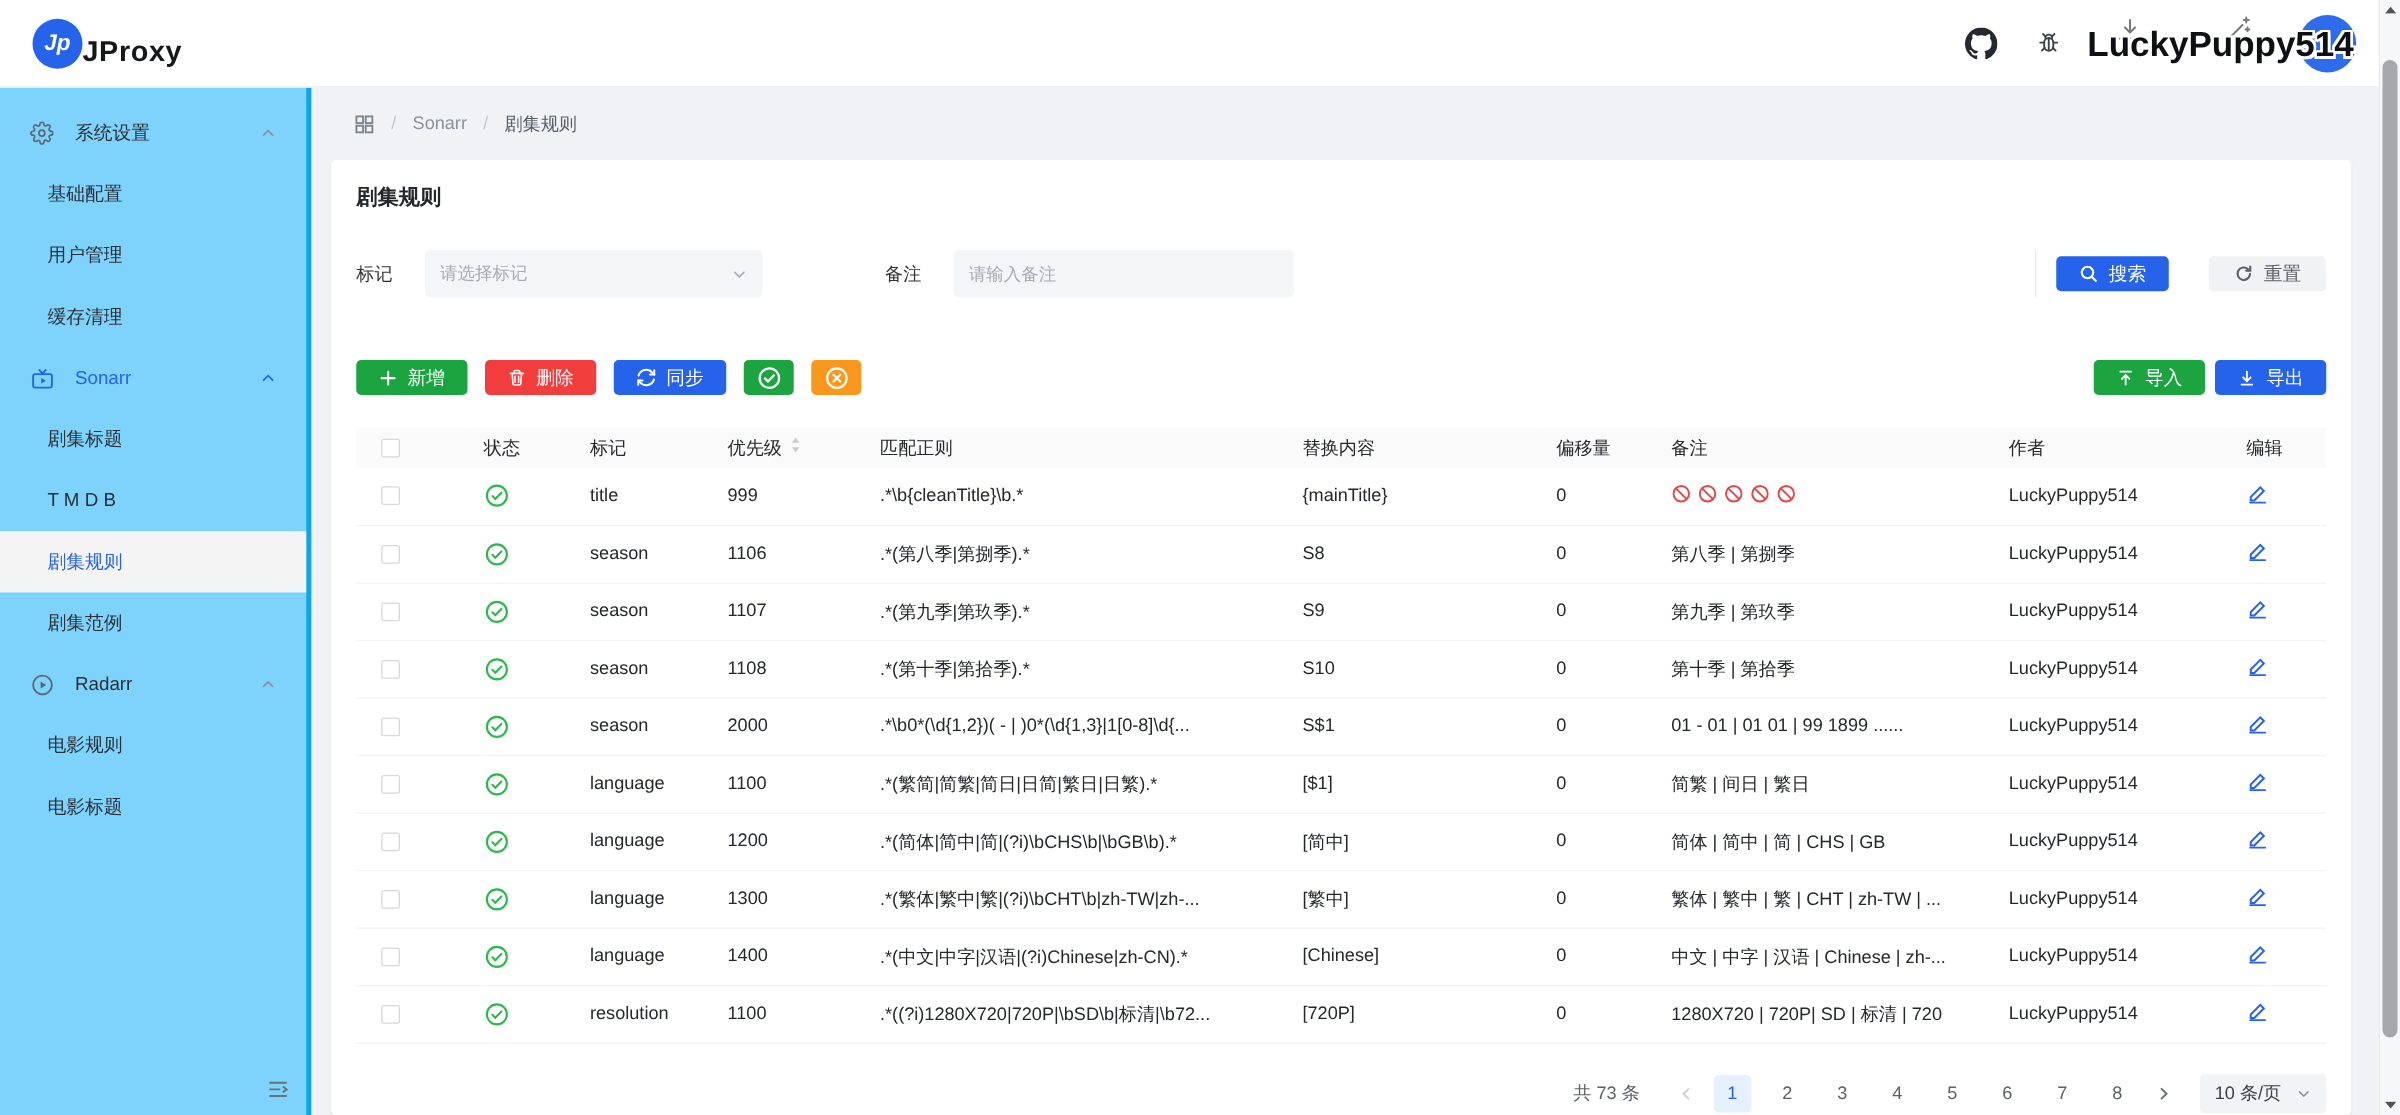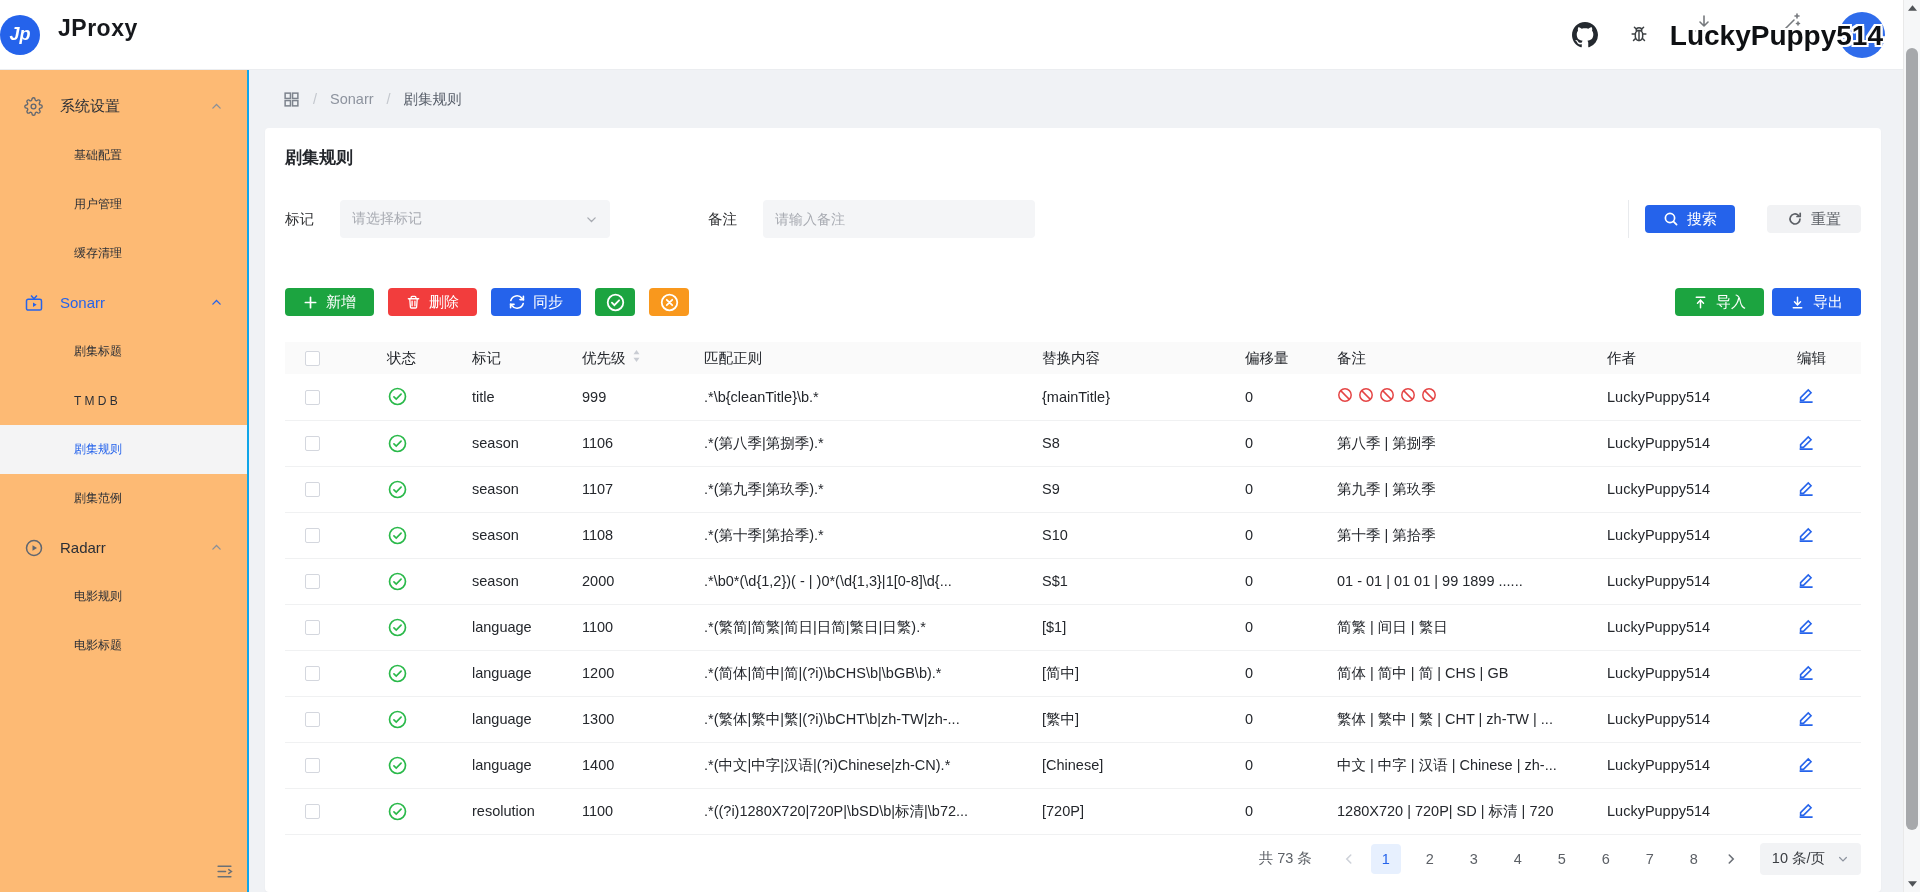--- a/index.html
+++ b/index.html
@@ -1,42 +1,42 @@
 <!DOCTYPE html>
 <html><head>
 <meta charset="utf-8">
 <style>
   *{box-sizing:border-box;margin:0;padding:0}
   html,body{width:1920px;height:892px;overflow:hidden}
   body{font-family:"Liberation Sans","DejaVu Sans",sans-serif;background:#f0f2f5;color:#303133;position:relative}
 
   
   .topbar{position:absolute;top:0;left:0;width:1920px;height:70px;background:#fff;border-bottom:1px solid #ebedf0;display:flex;align-items:center;z-index:6}
-  .brand{display:flex;align-items:flex-start;gap:18px;}
+  .brand{display:flex;align-items:flex-end;gap:0;padding-left:26px}
   .logo{width:40px;height:40px;border-radius:50%;background:#2563eb;color:#fff;display:flex;align-items:center;justify-content:center;font-style:italic;font-weight:700;font-size:18px}
   .brand-name{font-size:23px;font-weight:700;color:#16181c;letter-spacing:.5px}
   .topbar-right{margin-left:auto;display:flex;align-items:center;gap:30px;padding-right:35px;height:100%}
   .tb-ic{display:flex;color:#24292f}
   .tb-ic.bug{color:#3c4043}
   .user-cluster{position:relative;width:205px;height:100%}
   .faint-ic{position:absolute;color:#5f6368;opacity:.85}
   .faint-ic.dl{left:12px;top:12px}
   .faint-ic.magic{left:100px;top:10px}
   .avatar{position:absolute;right:0;top:12px;width:46px;height:46px;border-radius:50%;background:#2f6ceb}
   .username{position:absolute;right:2px;top:20px;font-size:28px;font-weight:700;color:#0e1013;white-space:nowrap;
     text-shadow:2px 0 0 #fff,-2px 0 0 #fff,0 2px 0 #fff,0 -2px 0 #fff,2px 2px 0 #fff,-2px -2px 0 #fff,2px -2px 0 #fff,-2px 2px 0 #fff}
 
   
-  .sidebar{position:absolute;top:70px;left:0;width:249px;height:822px;background:#fdba74;border-right:2px solid #0ea5e9;z-index:4;padding-top:12px}
+  .sidebar{position:absolute;top:70px;left:0;width:249px;height:822px;background:#7dd3fc;border-right:4px solid #0ea5e9;z-index:4;padding-top:12px}
   .sb-parent{height:49px;display:flex;align-items:center;padding:0 24px;cursor:pointer;font-size:15px;color:#2b2f36}
   .sb-ic{width:20px;display:flex;color:#5f6670}
   .sb-label{margin-left:16px}
   .sb-chevron{margin-left:auto;color:#8a9099;display:flex}
   .sb-parent.blue,.sb-parent.blue .sb-ic,.sb-parent.blue .sb-chevron{color:#2563eb}
-  .sb-child{height:49px;display:flex;align-items:center;padding-left:74px;font-size:12px;color:#2b2f36;cursor:pointer}
+  .sb-child{height:49px;display:flex;align-items:center;padding-left:38px;font-size:15px;color:#2b2f36;cursor:pointer}
   .sb-child.active{background:#f4f4f5;color:#2563eb}
   .fold-btn{position:absolute;bottom:12px;right:14px;color:#6b7075;cursor:pointer;display:flex}
 
   
   .content{position:absolute;top:70px;left:249px;width:1654px;height:822px;background:#f0f2f5;overflow:hidden}
   .breadcrumb{height:58px;display:flex;align-items:center;padding-left:34px;gap:13px;font-size:14.5px;color:#8d939e}
   .bc-ic{display:flex;color:#7d838d}
   .bc-sep{color:#c3c7cd}
   .bc-last{color:#565d68}
   .card{margin:0 22px 0 16px;background:#fff;border-radius:4px;height:764px;padding:18px 20px 0 20px;box-shadow:0 1px 2px rgba(0,0,0,.04)}
@@ -72,21 +72,21 @@
   thead th.cbx,tbody td.cbx{padding-left:20px}
   tbody td{height:46px;padding:0 12px;font-size:14.5px;color:#24272c;border-bottom:1px solid #f0f1f2;white-space:nowrap;overflow:hidden}
   .cb{display:inline-block;width:15px;height:15px;border:1px solid #d4d7de;border-radius:2px;background:#fff;vertical-align:middle;cursor:pointer}
   .th-flex{display:inline-flex;align-items:flex-start;gap:6px}
   .sort{display:inline-flex;cursor:pointer}
   .status-ic{display:inline-flex;vertical-align:middle}
   .edit-ic{display:inline-flex;cursor:pointer}
   .bans{display:inline-flex;gap:5px;align-items:center}
 
   
-  .pagination{display:flex;align-items:center;justify-content:flex-end;margin-top:8px;height:32px}
+  .pagination{display:flex;align-items:center;justify-content:flex-end;margin-top:24px;height:32px}
   .pg-total{font-size:14.5px;color:#5c6066;margin-right:22px}
   .pg-arrow{display:flex;align-items:center;padding:0 8px;color:#ced2d9;cursor:default}
   .pg-arrow.next{color:#6a6f76;cursor:pointer}
   .pg-num{min-width:30px;height:30px;display:flex;align-items:center;justify-content:center;font-size:14.5px;color:#5c6066;border-radius:4px;cursor:pointer;margin:0 7px}
   .pg-num.active{background:#e7f0fe;color:#2563eb}
   .pg-size{height:32px;background:#f2f3f5;border-radius:4px;display:flex;align-items:center;padding:0 12px;gap:12px;font-size:14.5px;color:#3a3d42;margin-left:14px;cursor:pointer}
   .pg-size .chev{display:flex;color:#8d939e}
 
   
   .scrollbar{position:absolute;top:0;right:0;width:17px;height:892px;background:#f6f7f8;border-left:1px solid #e9e9e9;z-index:30}

